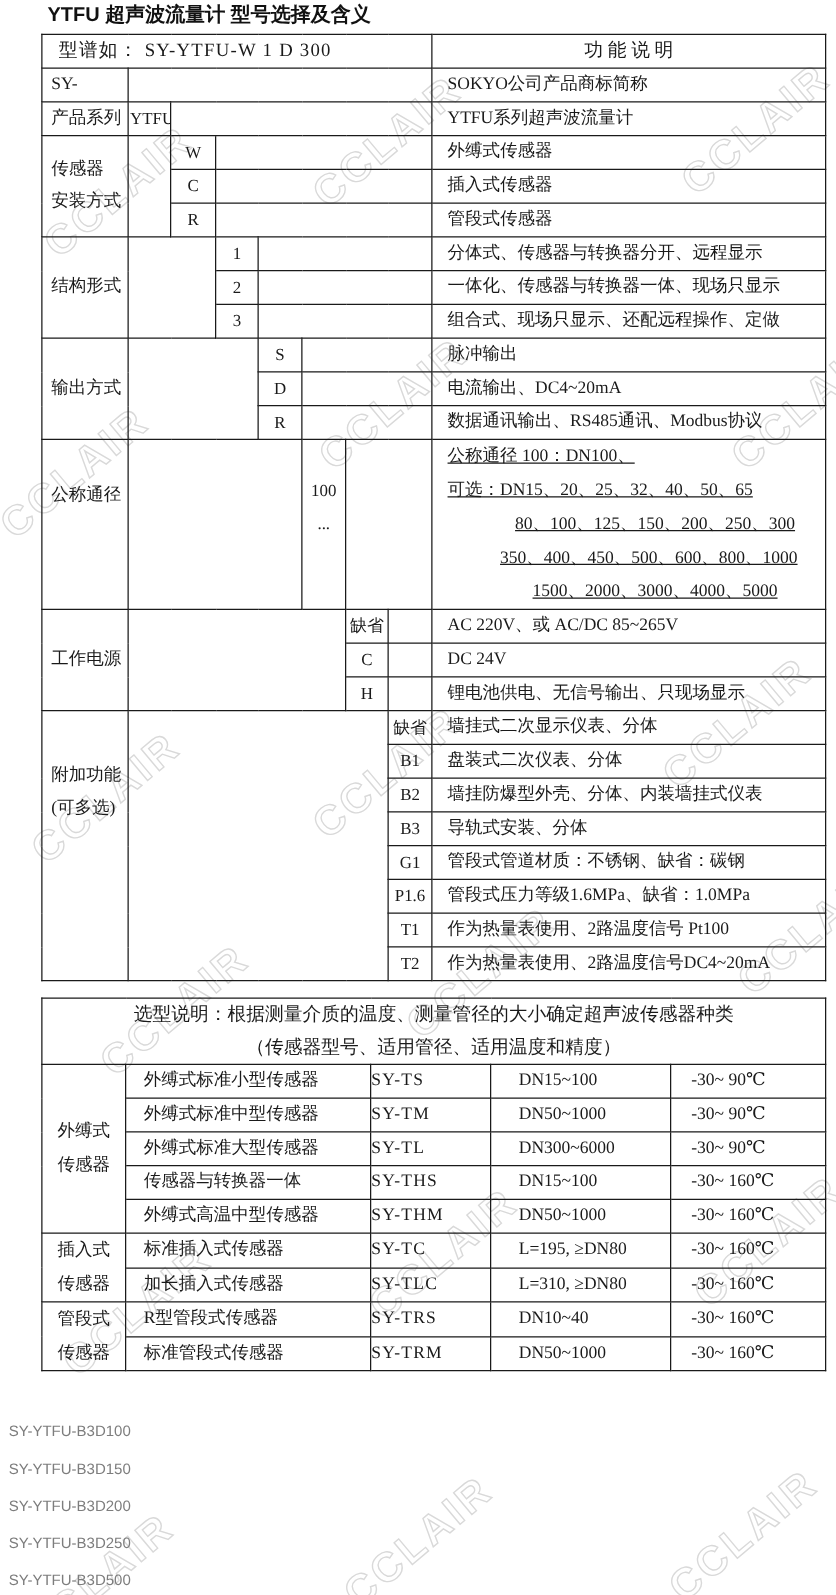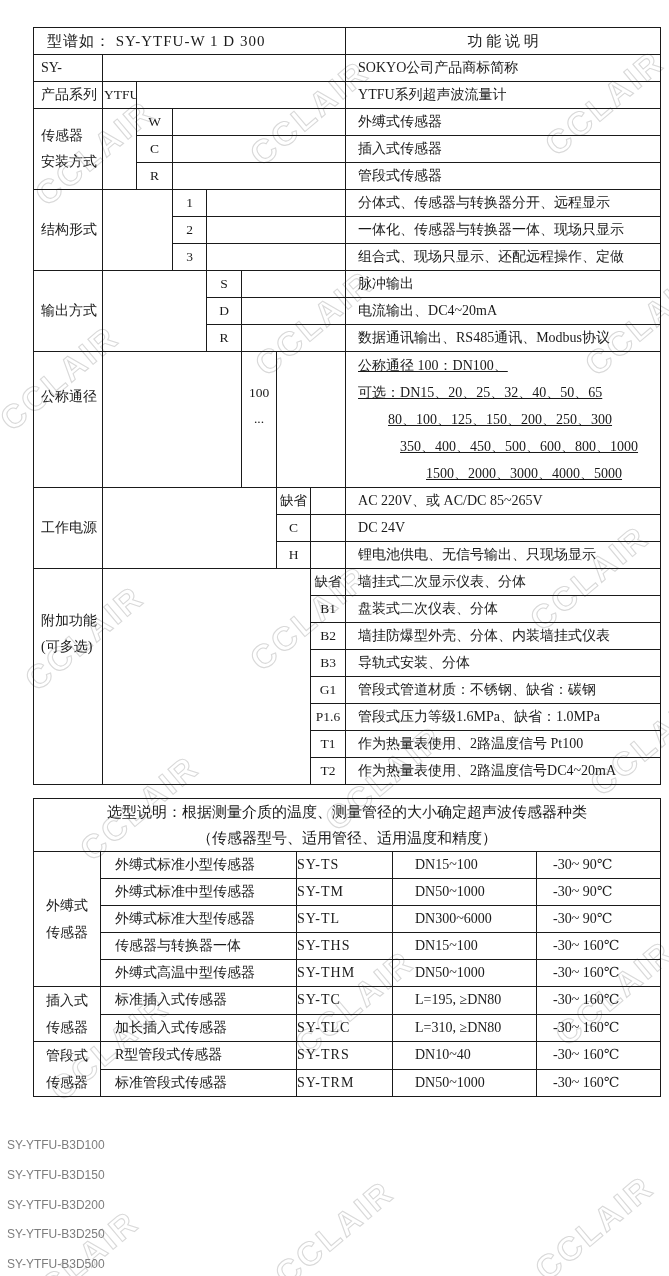--- a/index.html
+++ b/index.html
@@ -37,21 +37,21 @@
   .t1 .hr { text-align:center; font-size:15px; }
   .t1 .cat { padding-left:7px; line-height:26px; }
   .t1 .code { text-align:center; font-size:13.5px; padding:0 1px; }
   .t1 .desc { padding-left:12px;margin-top:29px; }
   .t1 .drow { height:135px; }
   .t1 .shift45 { padding-bottom:45px; }
   .t1 .shift85 { padding-bottom:85px; }
   .t1 .codeblock div { line-height:26px; }
   .t1 .codeblock { padding-bottom:28px; }
   .dl { line-height:27px; white-space:nowrap;text-decoration:underline; }
-  .dl.i2 { padding-left:30px; }
+  .dl.i2 { padding-left:30px;text-align:center; }
   .dl.i3 { padding-left:42px; }
   .dl.i4 { padding-left:68px; }
   
   .t2 { left:33px; top:798px; width:627px; }
   .t2 td { height:27px; line-height:26px; }
   .t2 .note { height:53px; text-align:center; font-size:15px; }
   .t2 .note div { line-height:26px; }
   .t2 .grp { text-align:center; line-height:27px; }
   .t2 .name { padding-left:14px; }
   .t2 .model { text-align:left; letter-spacing:1px; }
@@ -91,20 +91,21 @@
     <span class="wm" style="left:330px;top:805px">CCLAIR</span>
     <span class="wm" style="left:595px;top:770px">CCLAIR</span>
     <span class="wm" style="left:55px;top:1075px">CCLAIR</span>
     <span class="wm" style="left:300px;top:1030px">CCLAIR</span>
     <span class="wm" style="left:560px;top:1020px">CCLAIR</span>
     <span class="wm" style="left:25px;top:1290px">CCLAIR</span>
     <span class="wm" style="left:280px;top:1260px">CCLAIR</span>
     <span class="wm" style="left:540px;top:1255px">CCLAIR</span>
   </div>
 
+  <h1 class="title">YTFU 超声波流量计 型号选择及含义</h1>
 
   <table class="t1">
     <colgroup>
       <col style="width:69px">
         <col style="width:34px">
         <col style="width:36px">
       <col style="width:34px">
         <col style="width:35px">
         <col style="width:35px">
       <col style="width:34px">

